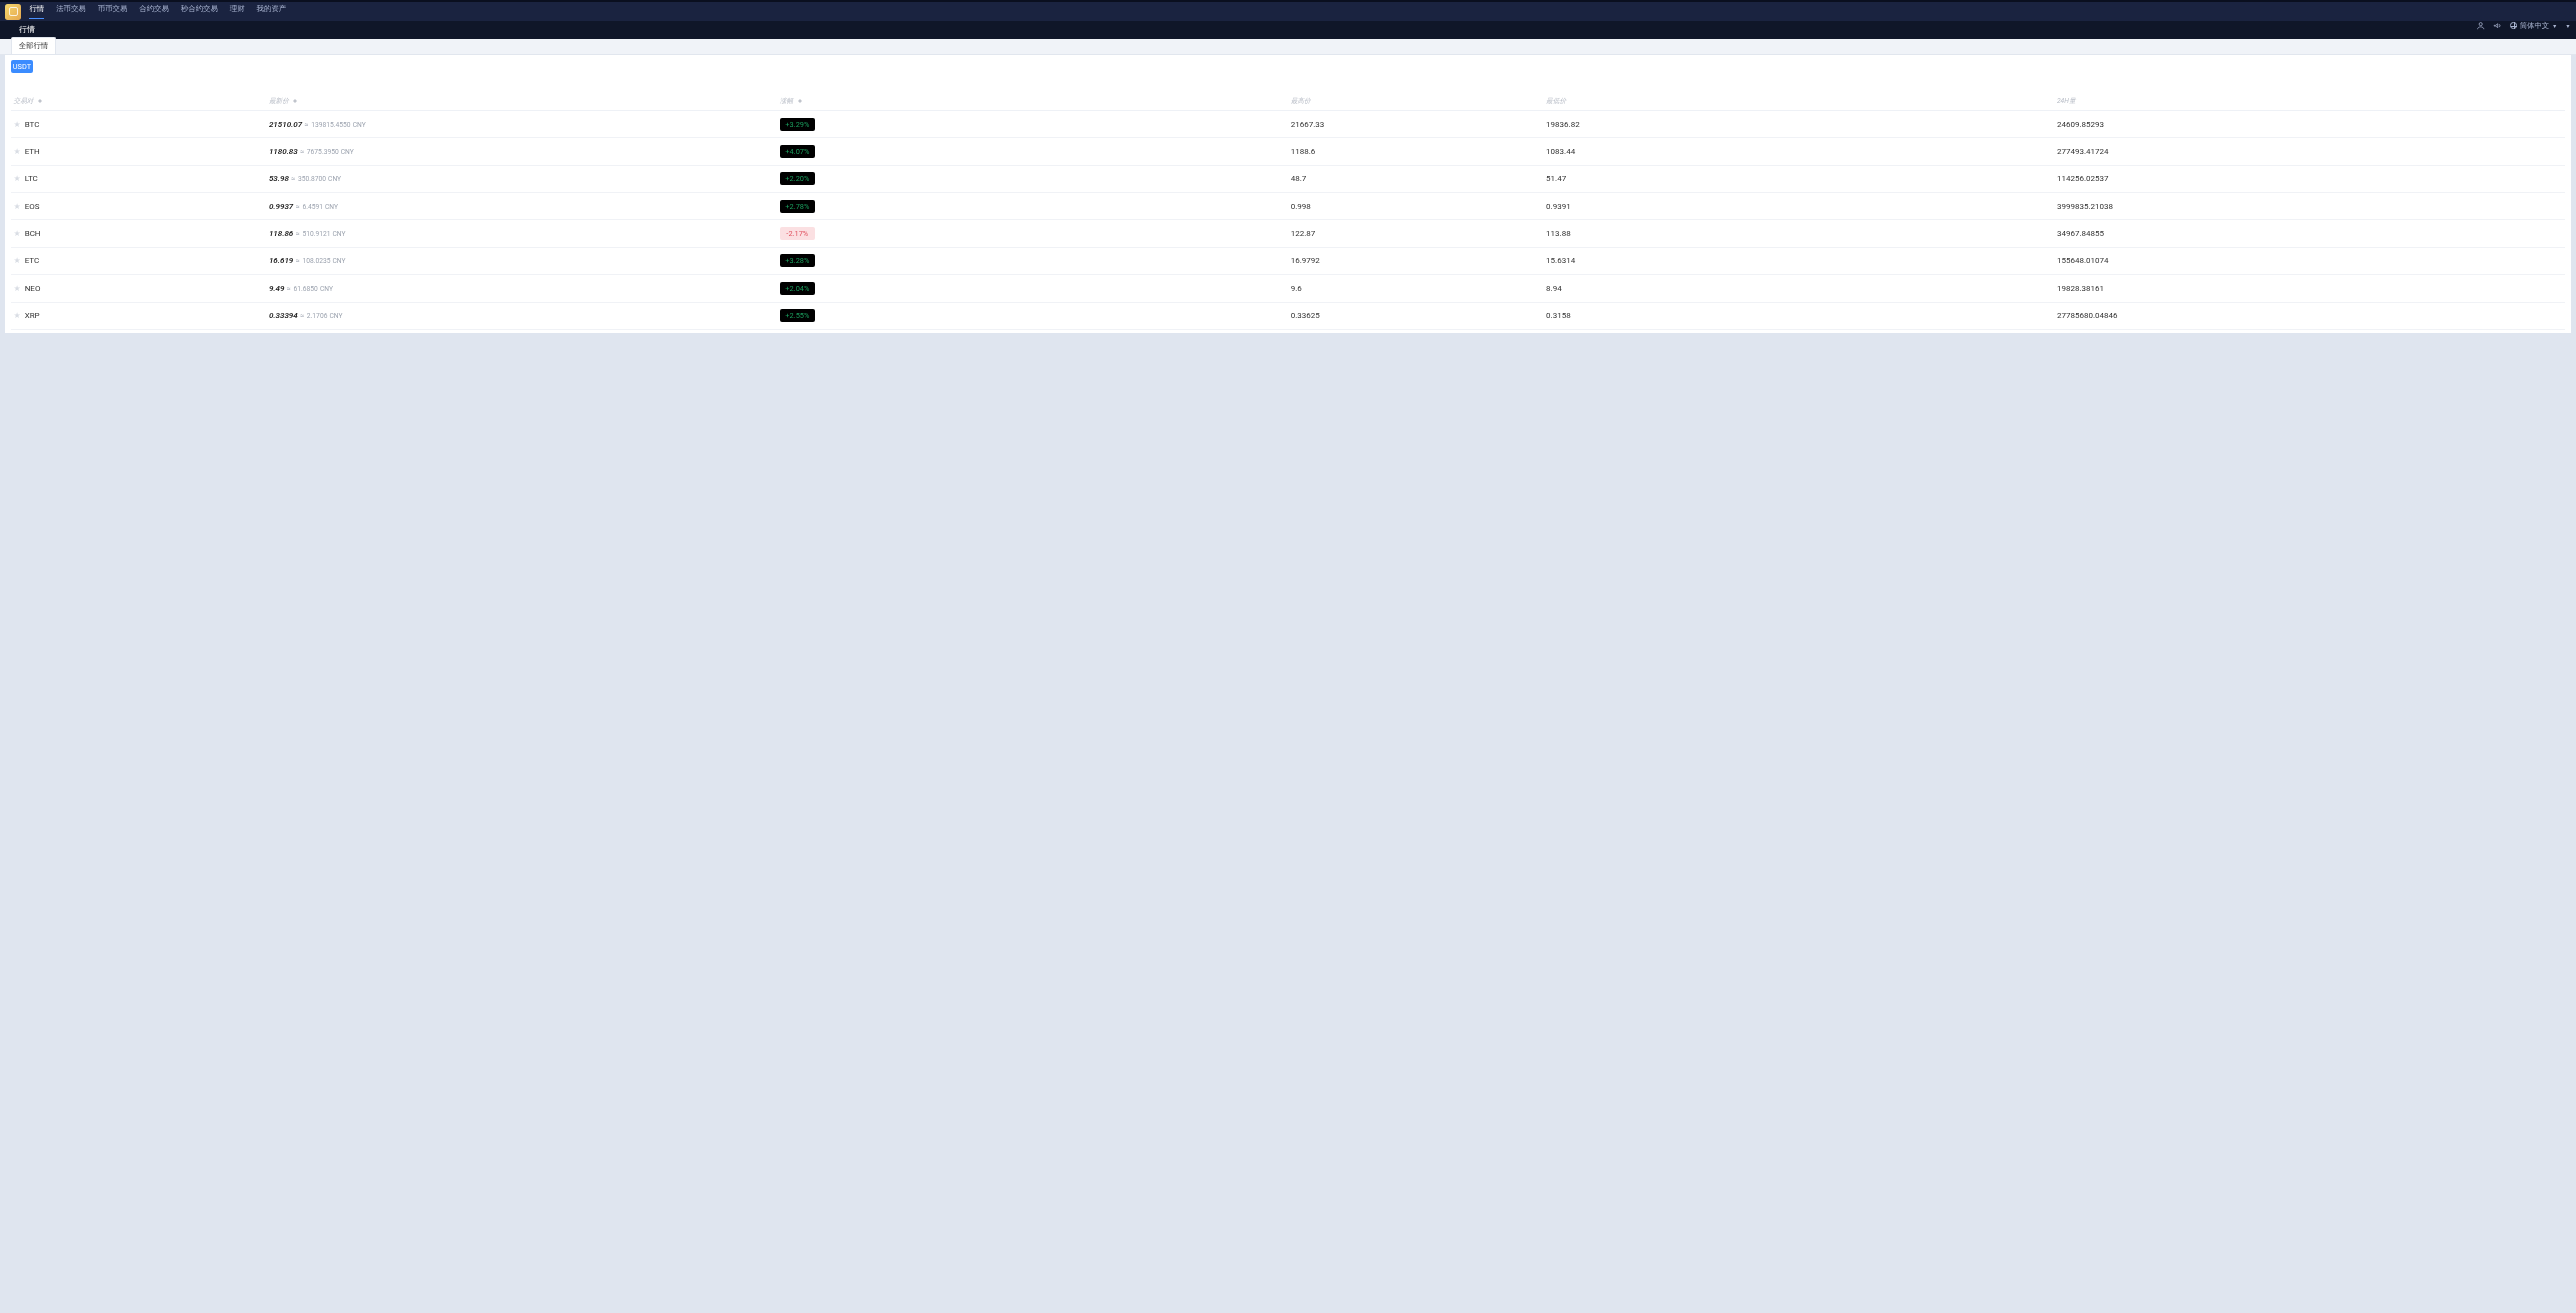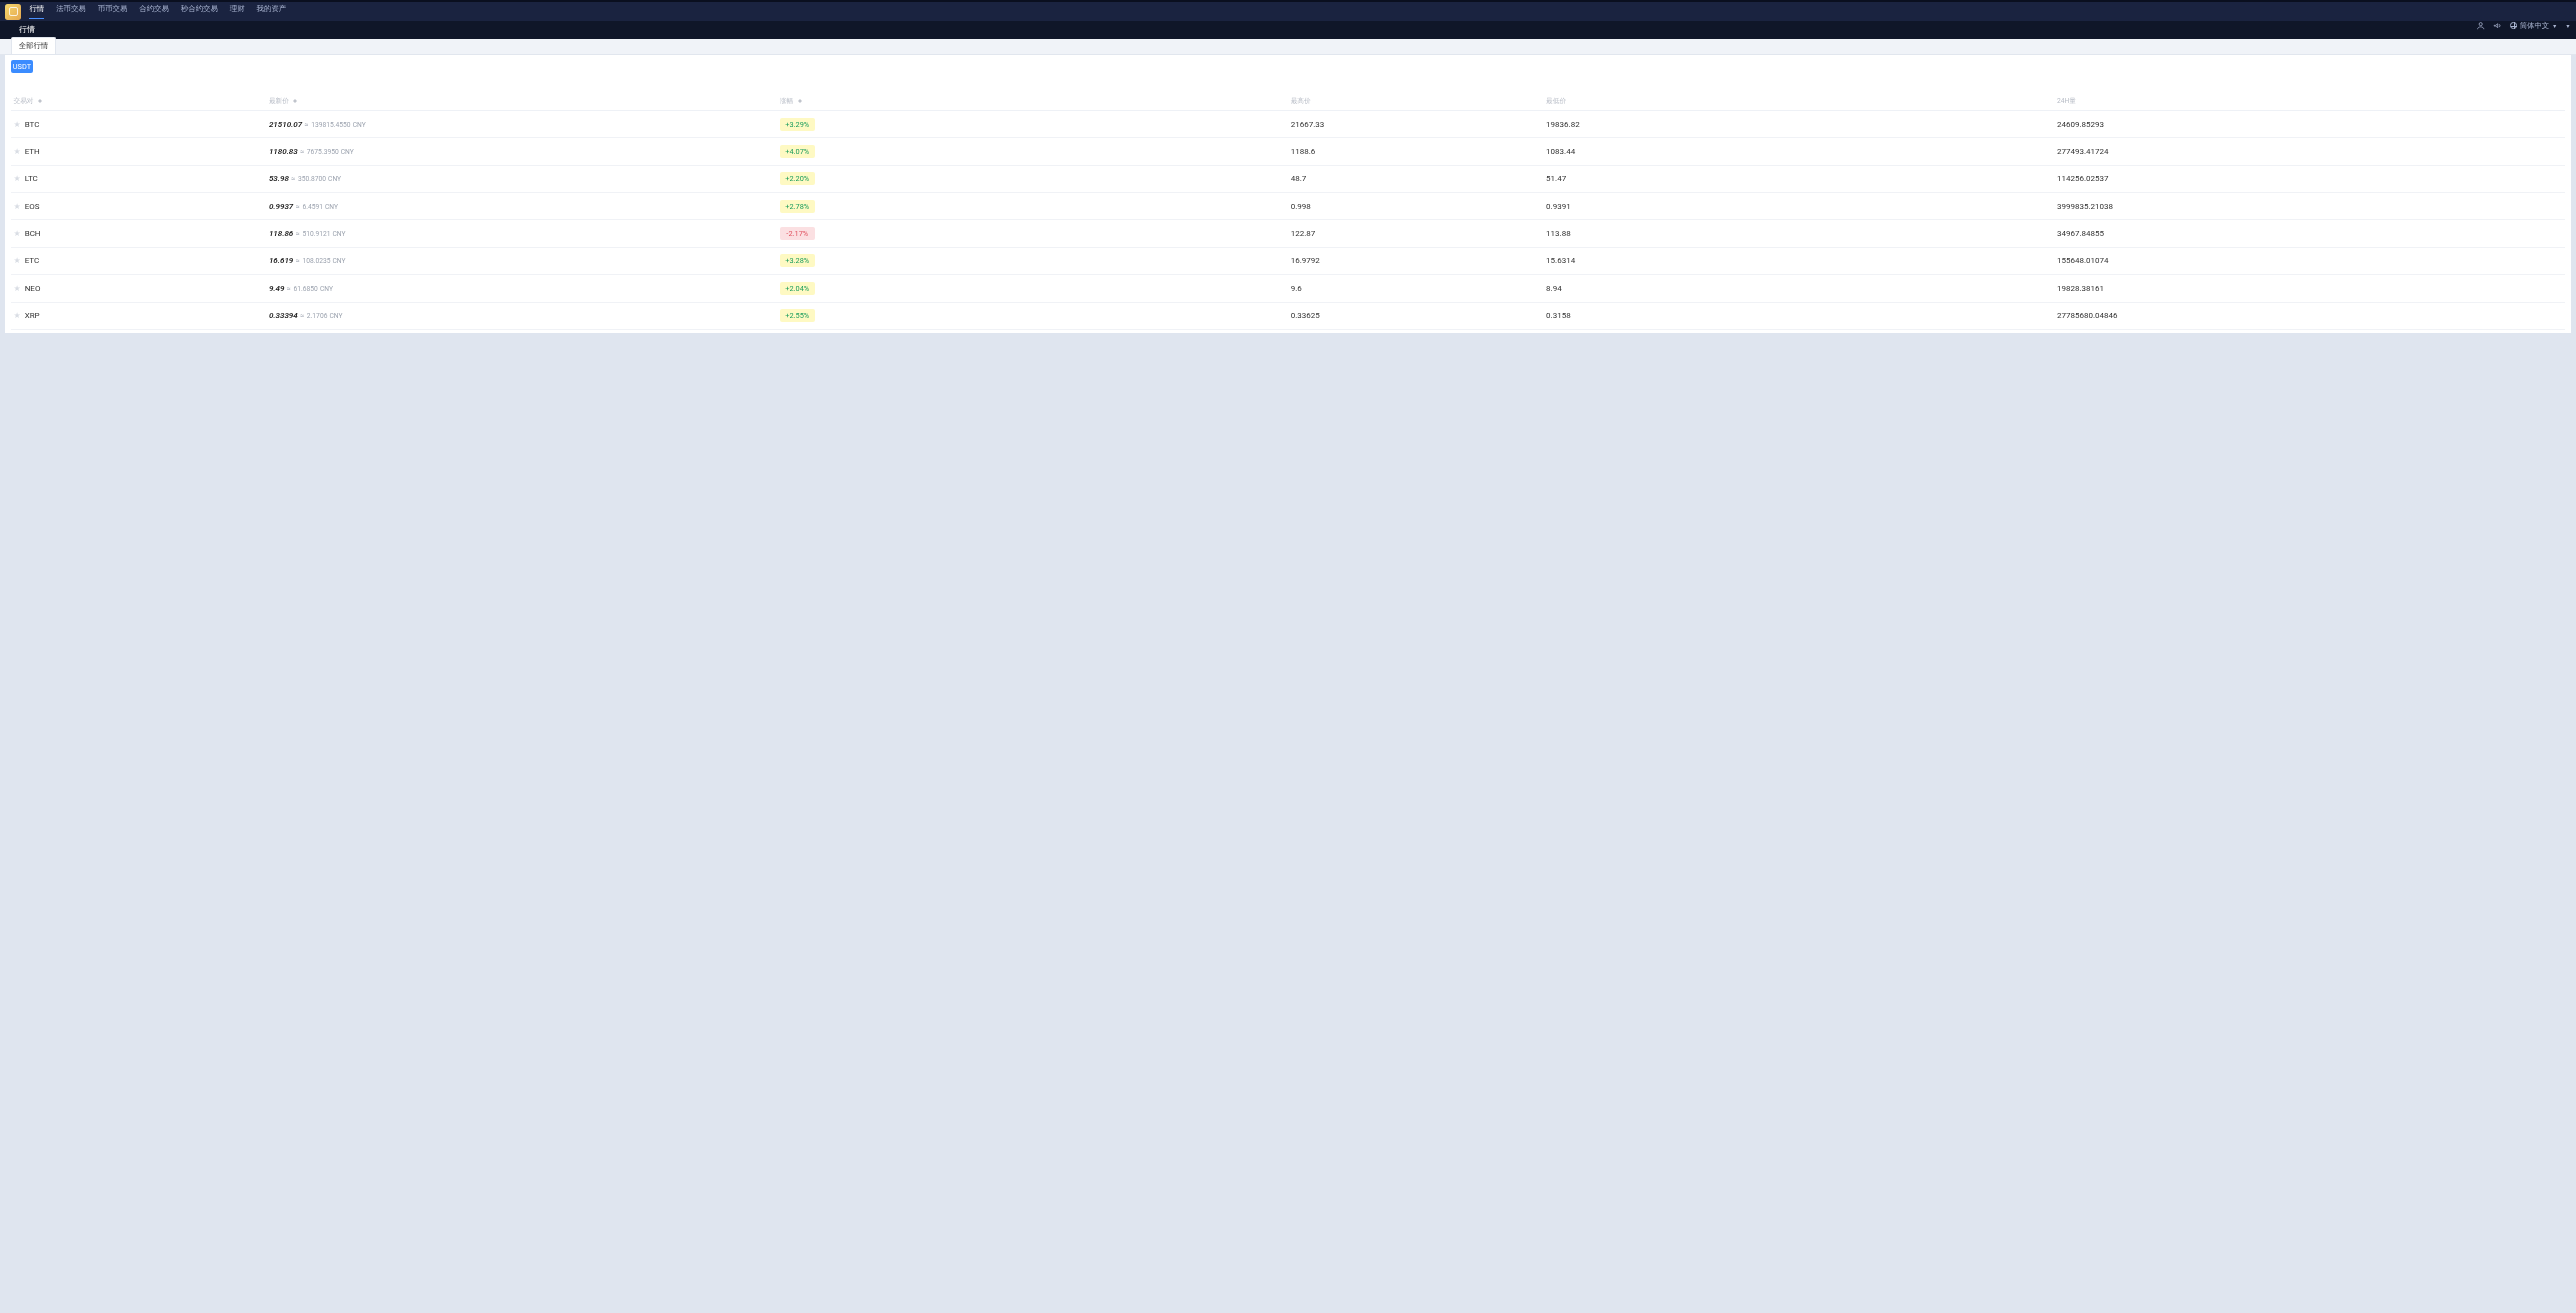--- a/index.html
+++ b/index.html
@@ -32,37 +32,37 @@
   .content { background: #fff; margin: 0 5.4px; padding: 5.4px 5.4px 2.7px 5.4px; }
 
   .filter-btn {
     background: #3b8cff; color: #fff; font-size: 7.4px; padding: 2px 2px;
     border-radius: 2px; display: inline-block; cursor: pointer; margin-bottom: 20px;
   }
 
   table { width: 100%; border-collapse: collapse; table-layout: fixed; }
   thead th {
     text-align: left; font-weight: normal; font-size: 6.7px; color: #b7bcc6;
-    padding: 4px 2.7px; border-bottom: 0.7px solid #eef1f6;
+    padding: 4px 2.7px; border-bottom: 0.7px solid #eef1f6; font-style: italic;
   }
   thead th .sort { display:inline-flex; flex-direction:column; margin-left:2.7px; vertical-align:middle; line-height:0; }
   thead th .sort i { width:0;height:0;border-left:2px solid transparent;border-right:2px solid transparent;}
   thead th .sort i.up{border-bottom:2px solid #c0c4cc;margin-bottom:0.7px;}
   thead th .sort i.dn{border-top:2px solid #c0c4cc;}
   tbody td {
     padding: 6.7px 2.7px; font-size: 8px; border-bottom: 0.7px solid #f0f2f6; color: #333;
   }
   .star { color:#d9dde4; margin-right:4px; cursor:pointer; font-size:8px; }
   .price { font-weight: 600; color:#222;font-style:italic; }
   .eq, .cny-val, .cny-unit { font-size: 6.7px; color: #9ca3af; font-weight: normal; }
   .eq { margin: 0 2.7px; }
   .chg {
     display: inline-block; padding: 2px 5.4px; border-radius: 2px; font-size: 7.4px; min-width: 35px; text-align: center;
   }
-  .chg.up { background: #fef9c3; color: #1a9d5d; }
+  .chg.up { background: #000000; color: #1a9d5d; text-align: right; }
   .chg.dn { background: #fbe0e2; color: #e05260; }
 
   col.c-pair { width: 10%; }
   col.c-price { width: 20%; }
   col.c-chg { width: 20%; }
   col.c-high { width: 10%; }
   col.c-low { width: 20%; }
   col.c-vol { width: 20%; }
 </style>
 </head>

